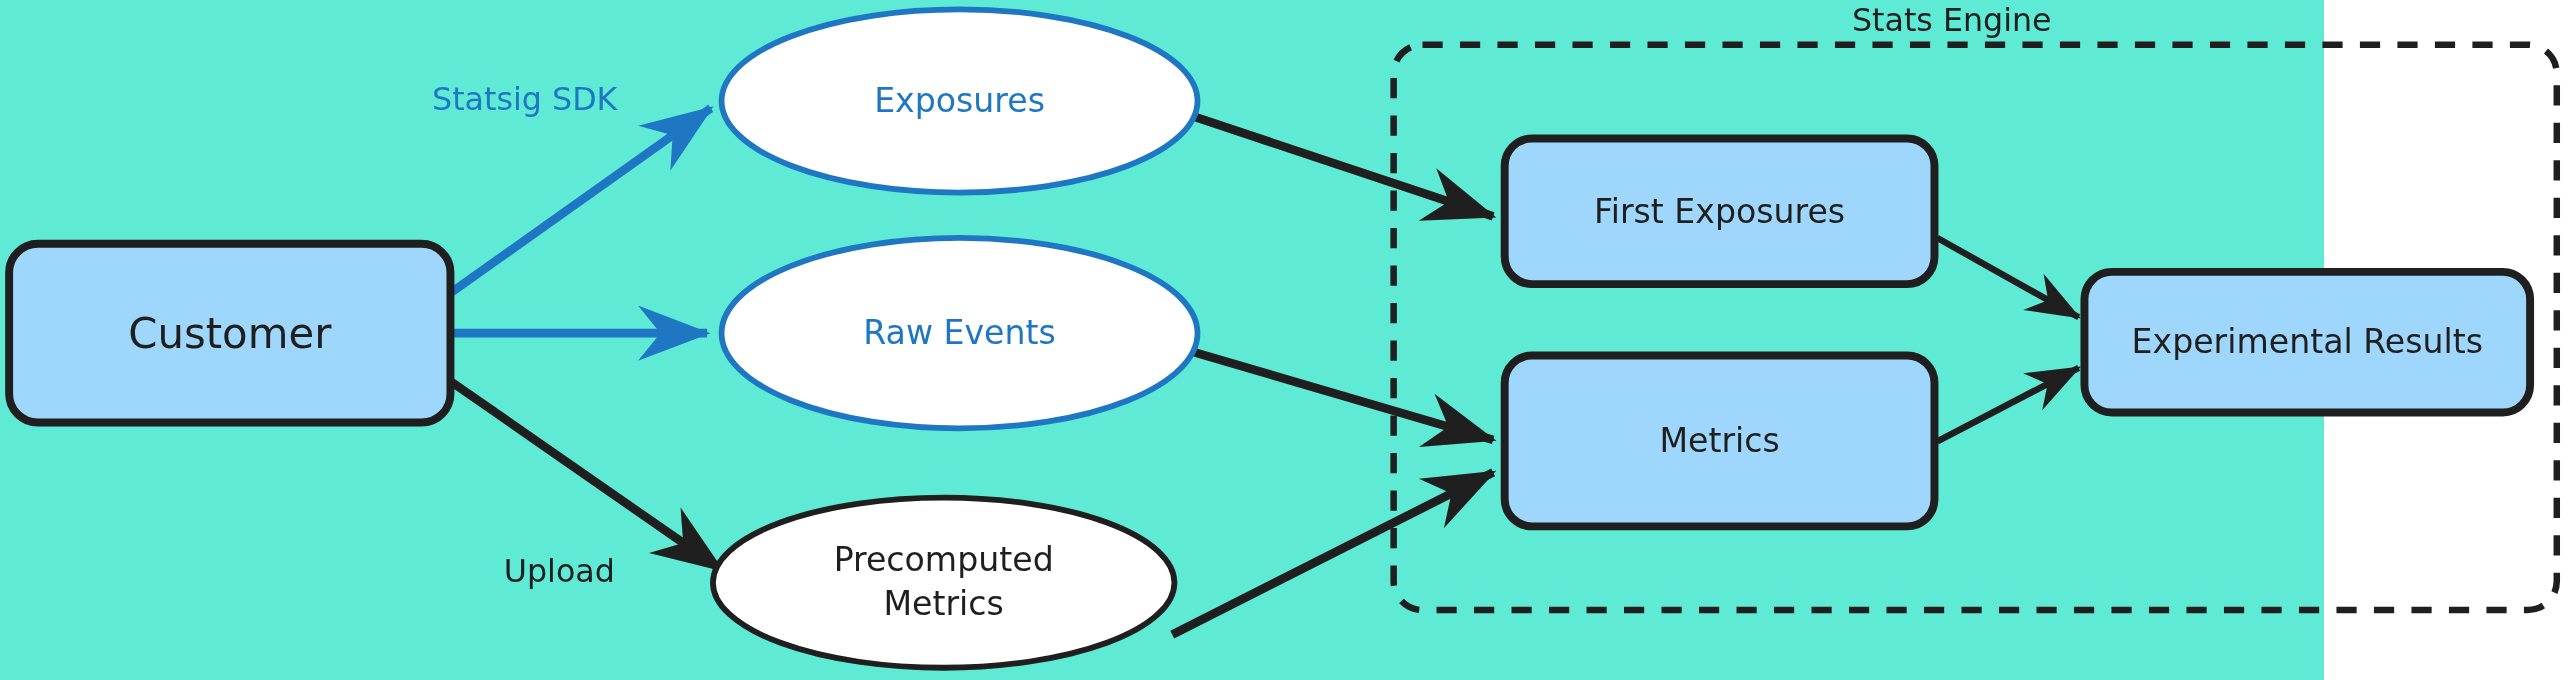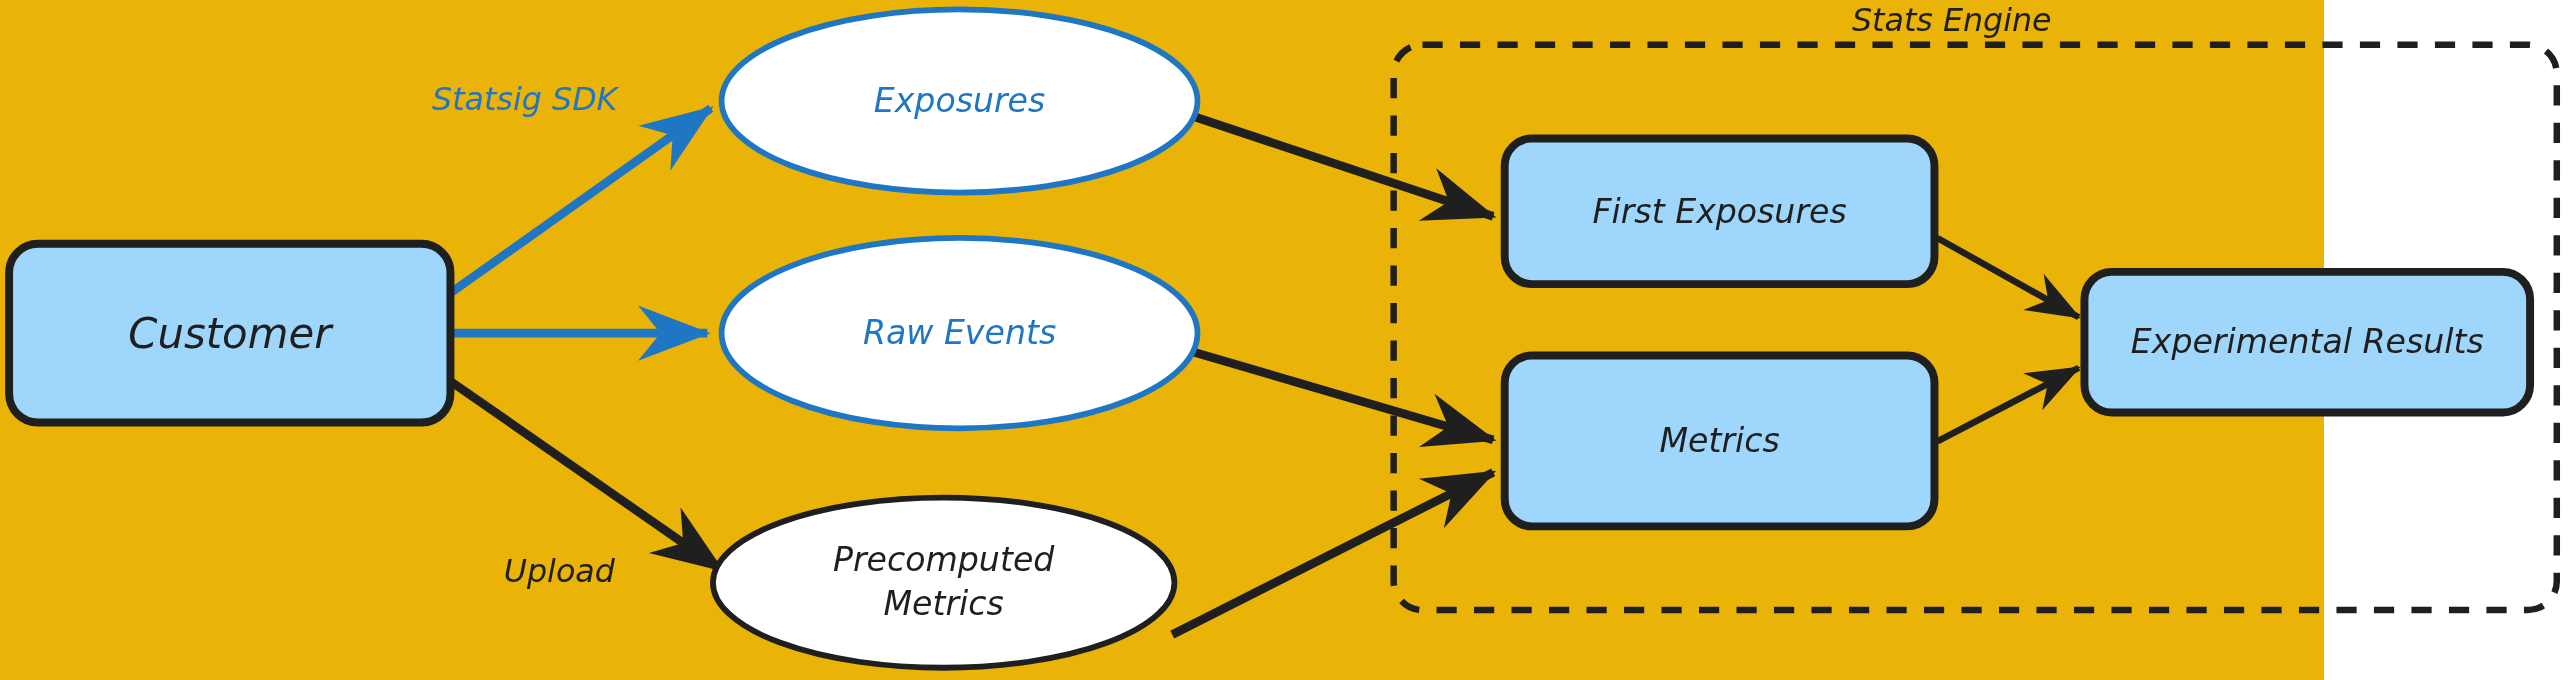--- a/index.html
+++ b/index.html
@@ -10,22 +10,21 @@
   body {
     width: 2576px;
     height: 680px;
     font-family: "DejaVu Sans", sans-serif;
     overflow: hidden;
   }
   #diagram-root {
     position: relative;
     width: 2324px;
     height: 680px;
-    background: #eab308;
-    font-style: italic;
+    background: #5eead4;
   }
   svg.diagram-canvas {
     position: absolute;
     top: 0;
     left: 0;
     width: 2576px;
     height: 680px;
     display: block;
   }
   .node-label {

